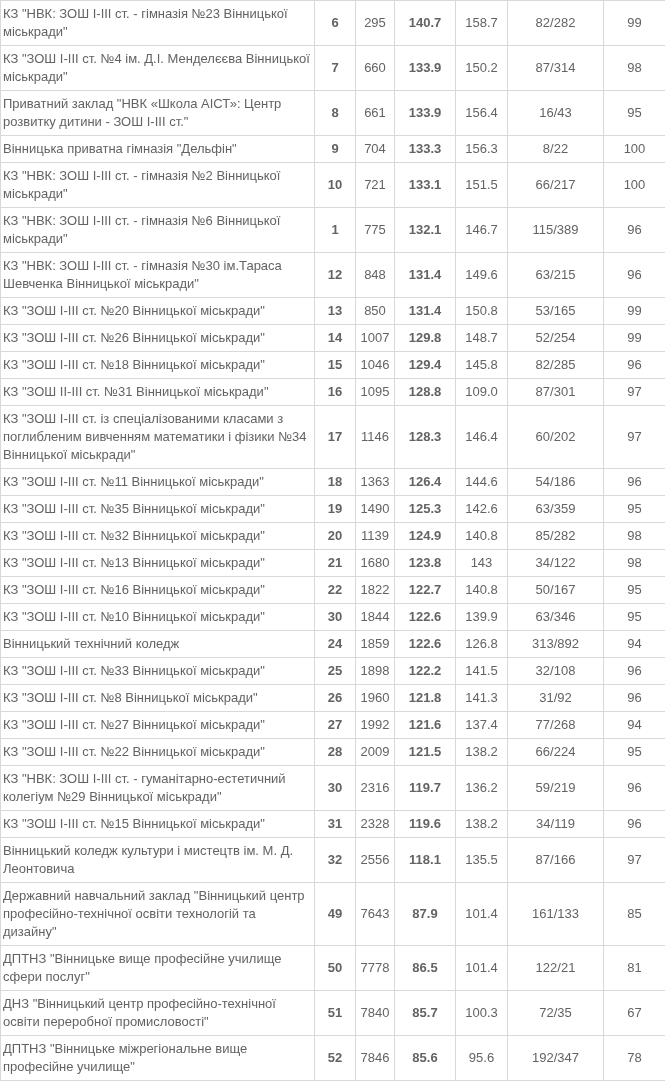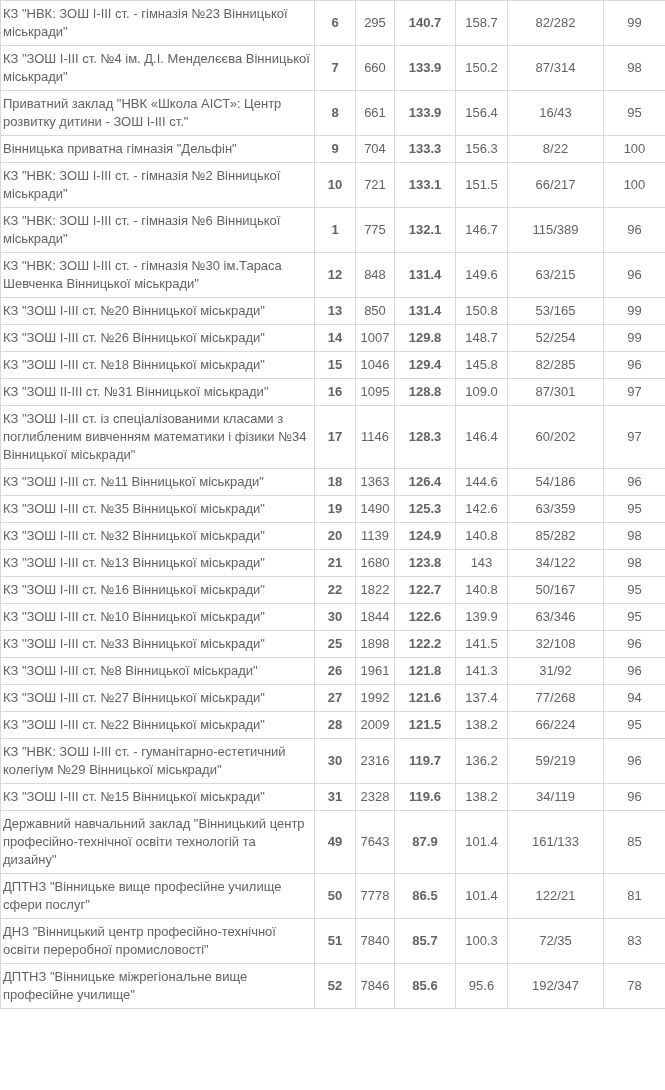--- a/index.html
+++ b/index.html
@@ -210,32 +210,41 @@
         <tr>
     <td class="name-cell">КЗ "ЗОШ І-ІІІ ст. №10 Вінницької міськради"</td>
     <td class="num-cell bold-cell">30</td>
     <td class="num-cell">1844</td>
     <td class="num-cell bold-cell">122.6</td>
     <td class="num-cell">139.9</td>
     <td class="num-cell">63/346</td>
     <td class="num-cell">95</td>
   </tr>
         <tr>
+    <td class="name-cell">Вінницький технічний коледж</td>
+    <td class="num-cell bold-cell">24</td>
+    <td class="num-cell">1859</td>
+    <td class="num-cell bold-cell">122.6</td>
+    <td class="num-cell">126.8</td>
+    <td class="num-cell">313/892</td>
+    <td class="num-cell">94</td>
+  </tr>
+        <tr>
     <td class="name-cell">КЗ "ЗОШ І-ІІІ ст. №33 Вінницької міськради"</td>
     <td class="num-cell bold-cell">25</td>
     <td class="num-cell">1898</td>
     <td class="num-cell bold-cell">122.2</td>
     <td class="num-cell">141.5</td>
     <td class="num-cell">32/108</td>
     <td class="num-cell">96</td>
   </tr>
         <tr>
     <td class="name-cell">КЗ "ЗОШ І-ІІІ ст. №8 Вінницької міськради"</td>
     <td class="num-cell bold-cell">26</td>
-    <td class="num-cell">1961</td>
+    <td class="num-cell">1960</td>
     <td class="num-cell bold-cell">121.8</td>
     <td class="num-cell">141.3</td>
     <td class="num-cell">31/92</td>
     <td class="num-cell">96</td>
   </tr>
         <tr>
     <td class="name-cell">КЗ "ЗОШ І-ІІІ ст. №27 Вінницької міськради"</td>
     <td class="num-cell bold-cell">27</td>
     <td class="num-cell">1992</td>
     <td class="num-cell bold-cell">121.6</td>
@@ -264,20 +273,29 @@
         <tr>
     <td class="name-cell">КЗ "ЗОШ І-ІІІ ст. №15 Вінницької міськради"</td>
     <td class="num-cell bold-cell">31</td>
     <td class="num-cell">2328</td>
     <td class="num-cell bold-cell">119.6</td>
     <td class="num-cell">138.2</td>
     <td class="num-cell">34/119</td>
     <td class="num-cell">96</td>
   </tr>
         <tr>
+    <td class="name-cell">Вінницький коледж культури і мистецтв ім. М. Д. Леонтовича</td>
+    <td class="num-cell bold-cell">32</td>
+    <td class="num-cell">2556</td>
+    <td class="num-cell bold-cell">118.1</td>
+    <td class="num-cell">135.5</td>
+    <td class="num-cell">87/166</td>
+    <td class="num-cell">97</td>
+  </tr>
+        <tr>
     <td class="name-cell">Державний навчальний заклад "Вінницький центр професійно-технічної освіти технологій та дизайну"</td>
     <td class="num-cell bold-cell">49</td>
     <td class="num-cell">7643</td>
     <td class="num-cell bold-cell">87.9</td>
     <td class="num-cell">101.4</td>
     <td class="num-cell">161/133</td>
     <td class="num-cell">85</td>
   </tr>
         <tr>
     <td class="name-cell">ДПТНЗ "Вінницьке вище професійне училище сфери послуг"</td>
@@ -288,21 +306,21 @@
     <td class="num-cell">122/21</td>
     <td class="num-cell">81</td>
   </tr>
         <tr>
     <td class="name-cell">ДНЗ "Вінницький центр професійно-технічної освіти переробної промисловості"</td>
     <td class="num-cell bold-cell">51</td>
     <td class="num-cell">7840</td>
     <td class="num-cell bold-cell">85.7</td>
     <td class="num-cell">100.3</td>
     <td class="num-cell">72/35</td>
-    <td class="num-cell">83</td>
+    <td class="num-cell">67</td>
   </tr>
         <tr>
     <td class="name-cell">ДПТНЗ "Вінницьке міжрегіональне вище професійне училище"</td>
     <td class="num-cell bold-cell">52</td>
     <td class="num-cell">7846</td>
     <td class="num-cell bold-cell">85.6</td>
     <td class="num-cell">95.6</td>
     <td class="num-cell">192/347</td>
     <td class="num-cell">78</td>
   </tr>

